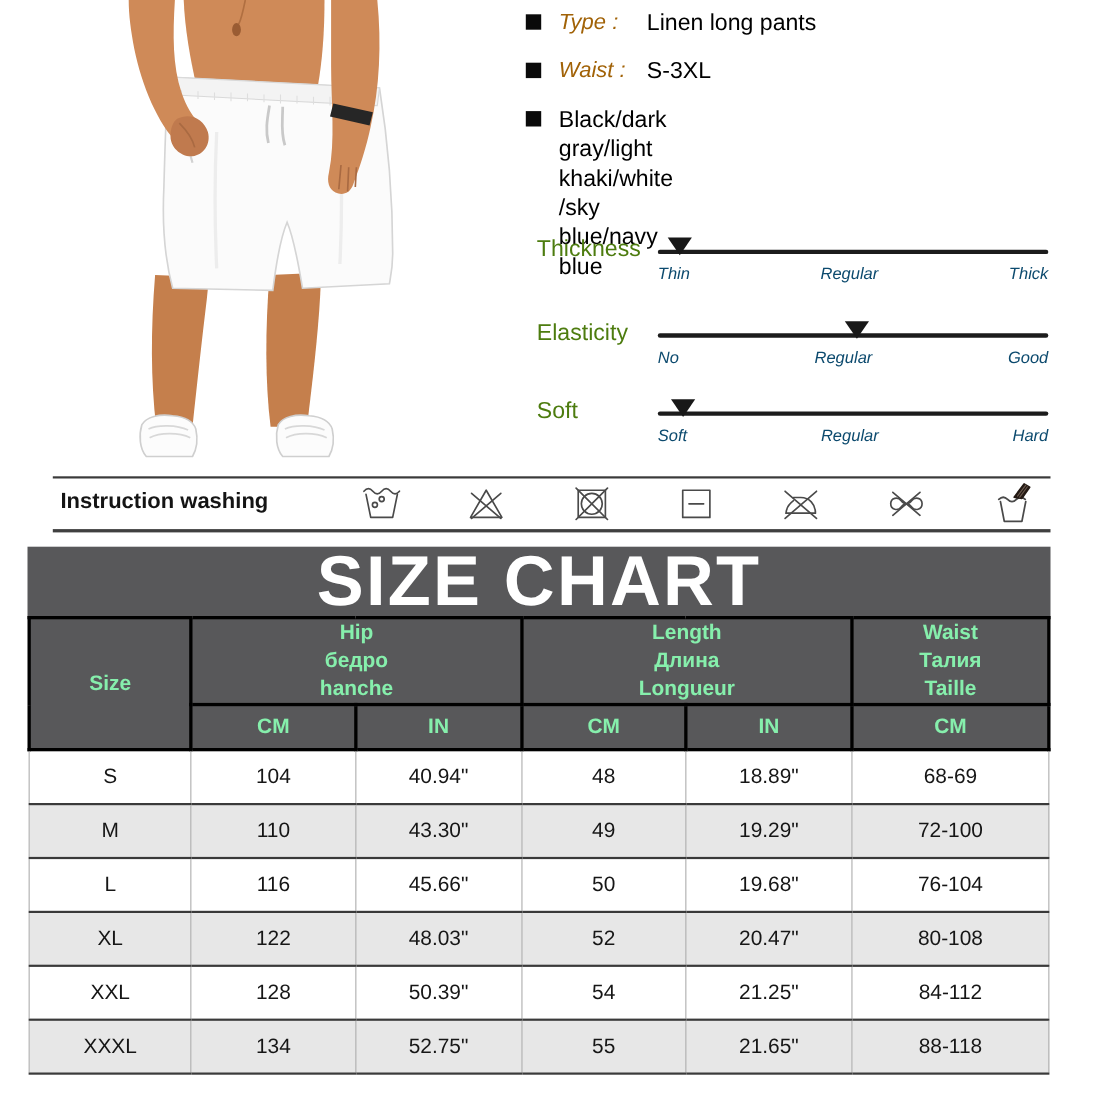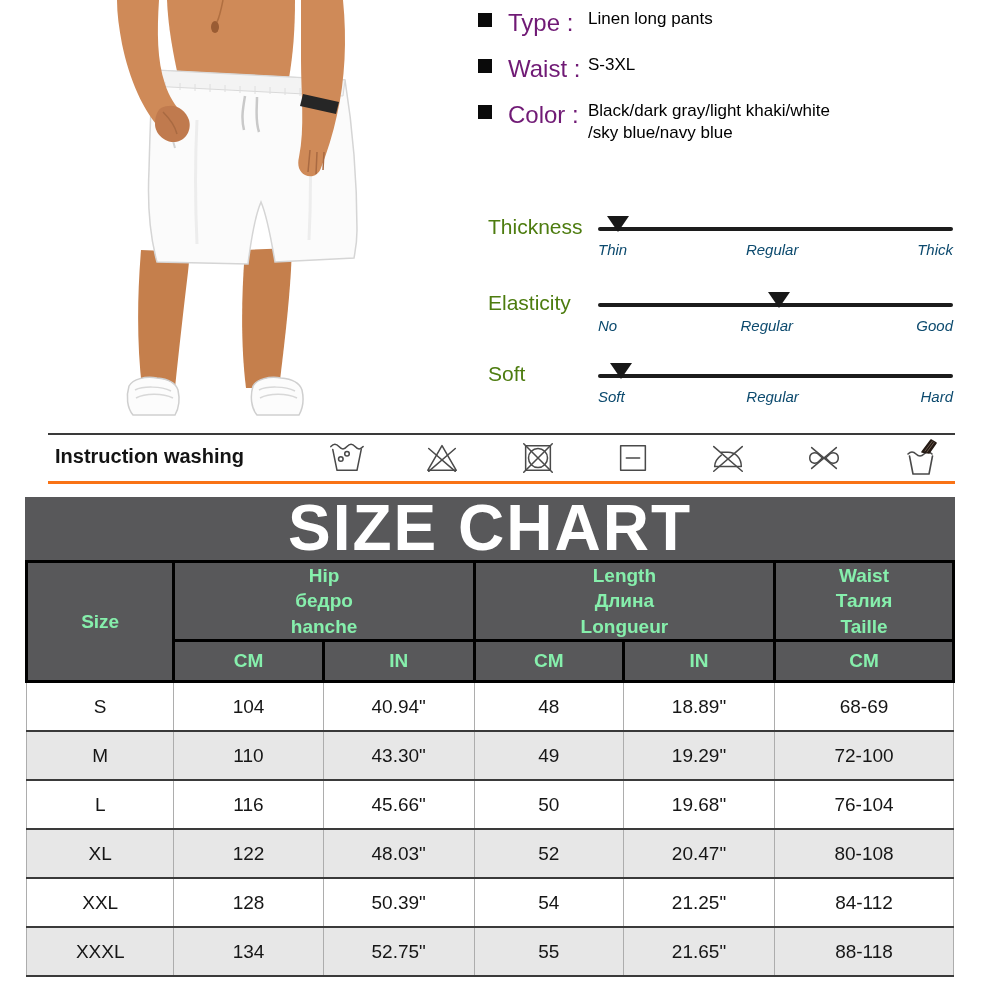--- a/index.html
+++ b/index.html
@@ -8,38 +8,38 @@
     font-family:"Liberation Sans", sans-serif; color:#161616; overflow:hidden;
   }
 
   
   .photo { position:absolute; left:105px; top:0; width:360px; height:430px; }
 
   
   .specs { position:absolute; left:478px; top:8px; width:515px; }
   .spec-item { display:grid; grid-template-columns:30px 80px 1fr; margin-bottom:17px; }
   .spec-bullet { width:14px; height:14px; background:#0a0a0a; margin-top:5px; }
-  .spec-label { font-size:24px; color:#701a75; padding-top:1px; }
-  .spec-value { font-size:17px; color:#000; line-height:1.28; }
+  .spec-label { font-size:20px; color:#a16207; padding-top:1px;font-style:italic; }
+  .spec-value { font-size:21px; color:#000; line-height:1.28; }
 
   
   .sliders { position:absolute; left:488px; top:207px; width:500px; }
   .slider-row { position:absolute; left:0; width:100%; height:70px; }
   .slider-row.r0 { top:0; } .slider-row.r1 { top:76px; } .slider-row.r2 { top:147px; }
   .slider-name { position:absolute; left:0; top:8px; font-size:21px; color:#4d7c0f; }
   .slider-track { position:absolute; left:110px; top:0; width:355px; height:46px; }
   .slider-line { position:absolute; left:0; right:0; top:20px; height:4px; background:#1c1c1c; border-radius:2px; }
   .slider-marker { position:absolute; top:9px; width:0; height:0;
     border-left:11px solid transparent; border-right:11px solid transparent; border-top:16px solid #181818; }
   .slider-labels { position:absolute; left:110px; top:34px; width:355px; display:flex;
     justify-content:space-between; font-size:15px; font-style:italic; color:#0c4a6e; }
 
   
   .washing { position:absolute; left:48px; top:433px; width:907px; height:46px;
-    border-top:2px solid #3a3a3a; border-bottom:3px solid #f97316; }
+    border-top:2px solid #3a3a3a; border-bottom:3px solid #404040; }
   .washing-label { position:absolute; left:7px; top:10px; font-size:20px; font-weight:bold; color:#141414; }
   .wash-icons { position:absolute; left:280px; top:0; width:612px; height:100%;
     display:flex; justify-content:space-between; align-items:center; }
   .wash-icons svg { display:block; }
 
   
   .size-chart { position:absolute; left:25px; top:497px; width:930px; }
   .sc-band { height:63px; background:#58585a; color:#fff; font-weight:bold; font-size:64px;
     text-align:center; line-height:62px; letter-spacing:2px; }
   .sc-table { width:100%; border-collapse:collapse; table-layout:fixed; }
@@ -97,21 +97,20 @@
       <span class="spec-label">Type :</span>
       <span class="spec-value">Linen long pants</span>
     </div>
     <div class="spec-item">
       <span class="spec-bullet"></span>
       <span class="spec-label">Waist :</span>
       <span class="spec-value">S-3XL</span>
     </div>
     <div class="spec-item">
       <span class="spec-bullet"></span>
-      <span class="spec-label">Color :</span>
       <span class="spec-value">
         <div>Black/dark gray/light khaki/white</div>
         <div>/sky blue/navy blue</div>
       </span>
     </div>
   </div>
 
   <div class="sliders">
     <div class="slider-row r0">
       <span class="slider-name">Thickness</span>

